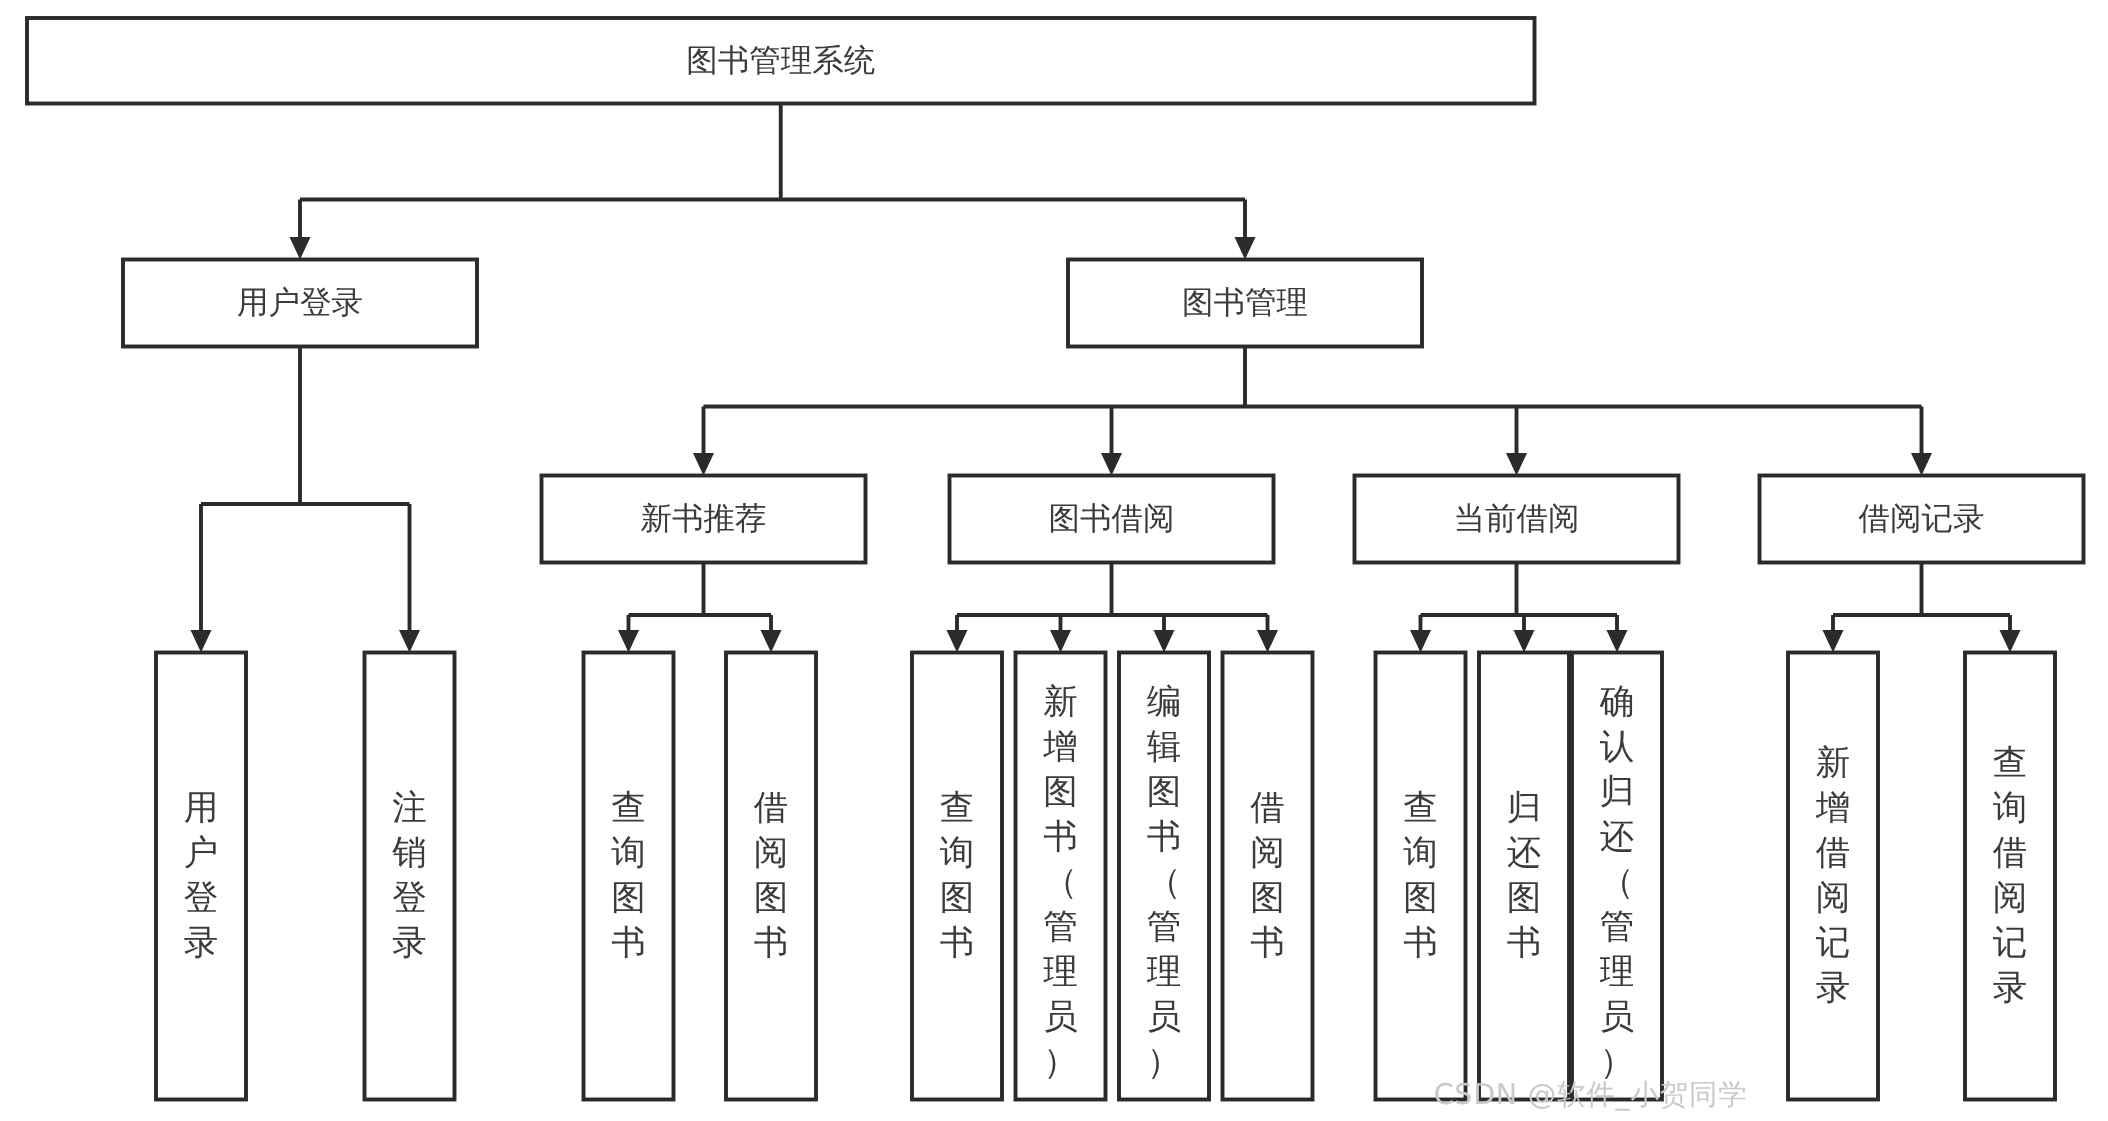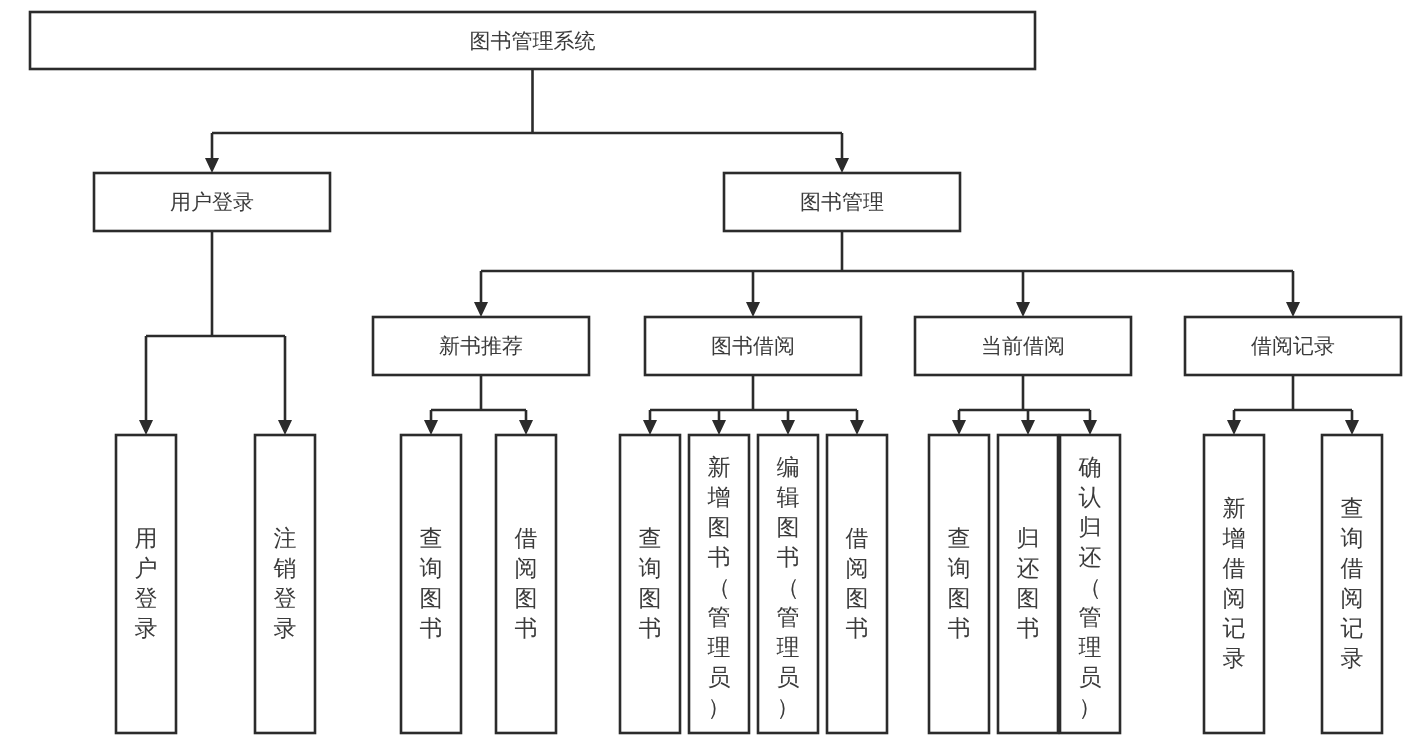--- a/index.html
+++ b/index.html
@@ -10,21 +10,21 @@
   }
   body {
     width: 1405px;
     height: 747px;
     position: relative;
     font-family: "DejaVu Sans", "Liberation Sans", sans-serif;
     overflow: hidden;
   }
   #diagram-root {
     position: absolute;
-    left: 12px;
+    left: 0;
     top: 0;
     width: 1173px;
     height: 747px;
   }
   svg#diagram-svg {
     display: block;
     width: 1405px;
     height: 747px;
   }
   .node-box {
@@ -202,13 +202,14 @@
         <g>
           <rect x="1192" y="435" width="60" height="298" class="node-box"></rect>
           <text x="1222" y="516" class="node-label-vertical"><tspan x="1222" dy="0">新</tspan><tspan x="1222" dy="30">增</tspan><tspan x="1222" dy="30">借</tspan><tspan x="1222" dy="30">阅</tspan><tspan x="1222" dy="30">记</tspan><tspan x="1222" dy="30">录</tspan></text>
         </g>
         <g>
           <rect x="1310" y="435" width="60" height="298" class="node-box"></rect>
           <text x="1340" y="516" class="node-label-vertical"><tspan x="1340" dy="0">查</tspan><tspan x="1340" dy="30">询</tspan><tspan x="1340" dy="30">借</tspan><tspan x="1340" dy="30">阅</tspan><tspan x="1340" dy="30">记</tspan><tspan x="1340" dy="30">录</tspan></text>
         </g>
       </g>
   </svg>
+  <div class="watermark">CSDN @软件_小贺同学</div>
 </div>
 
 </body></html>

